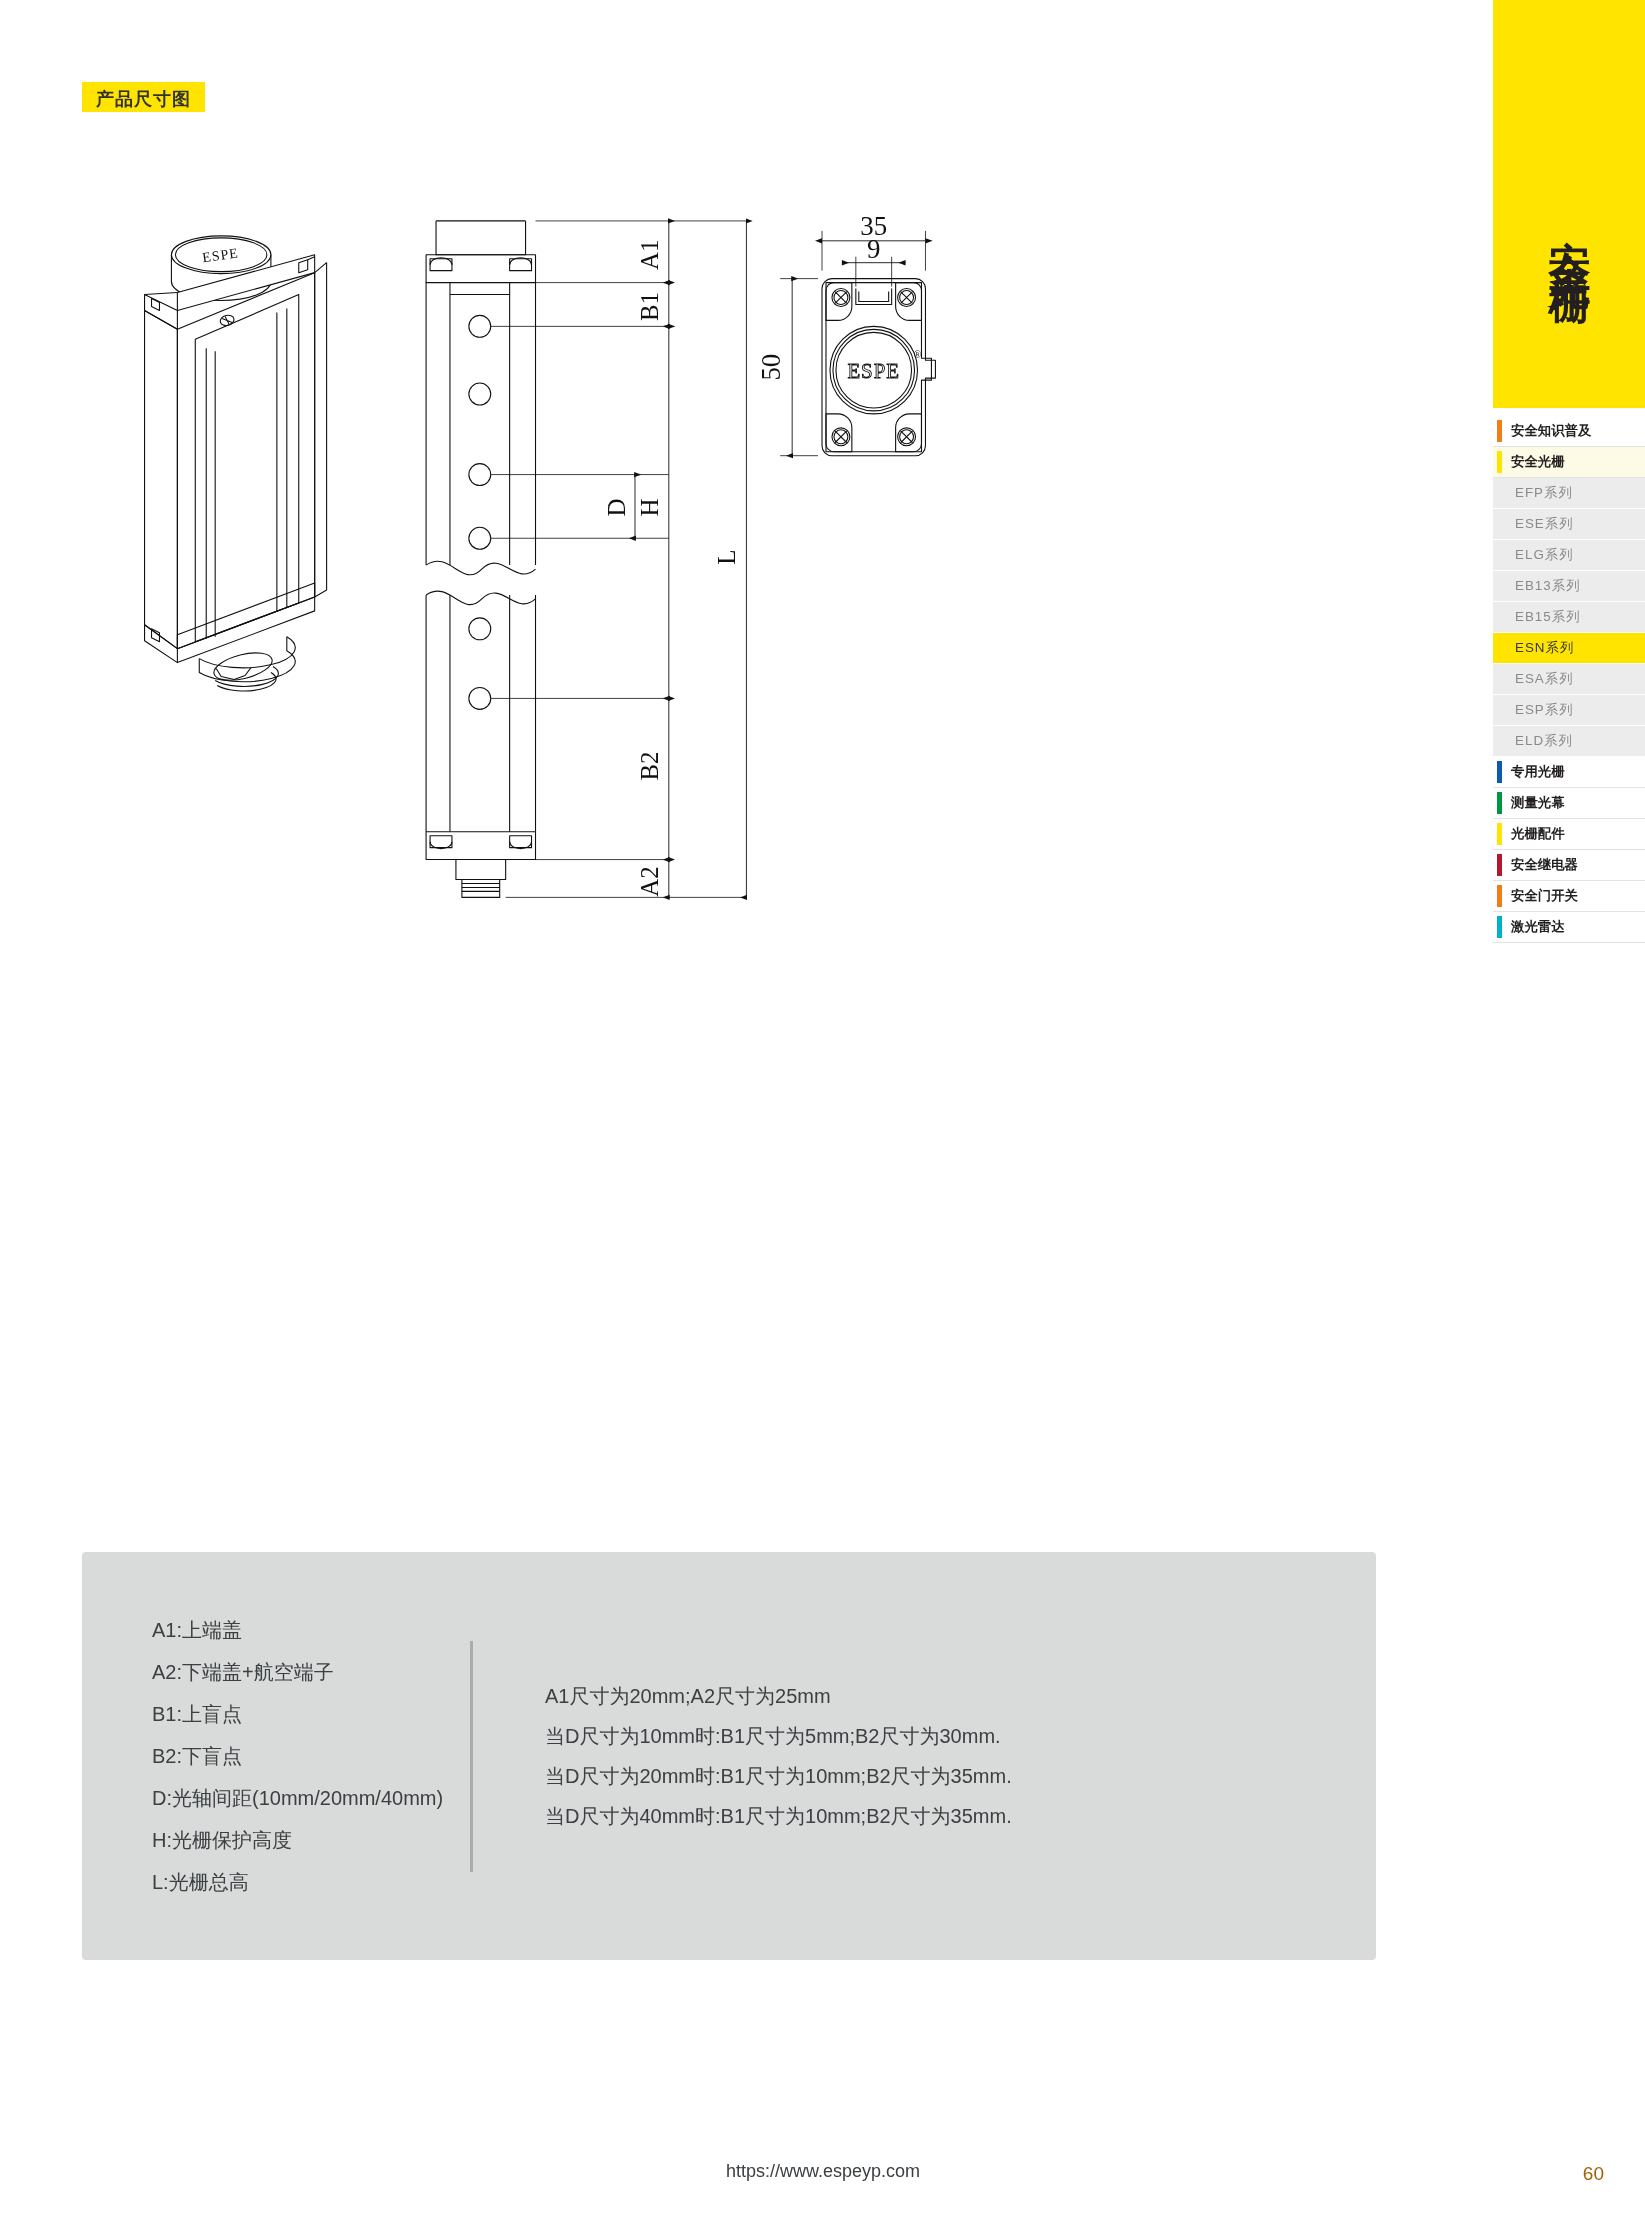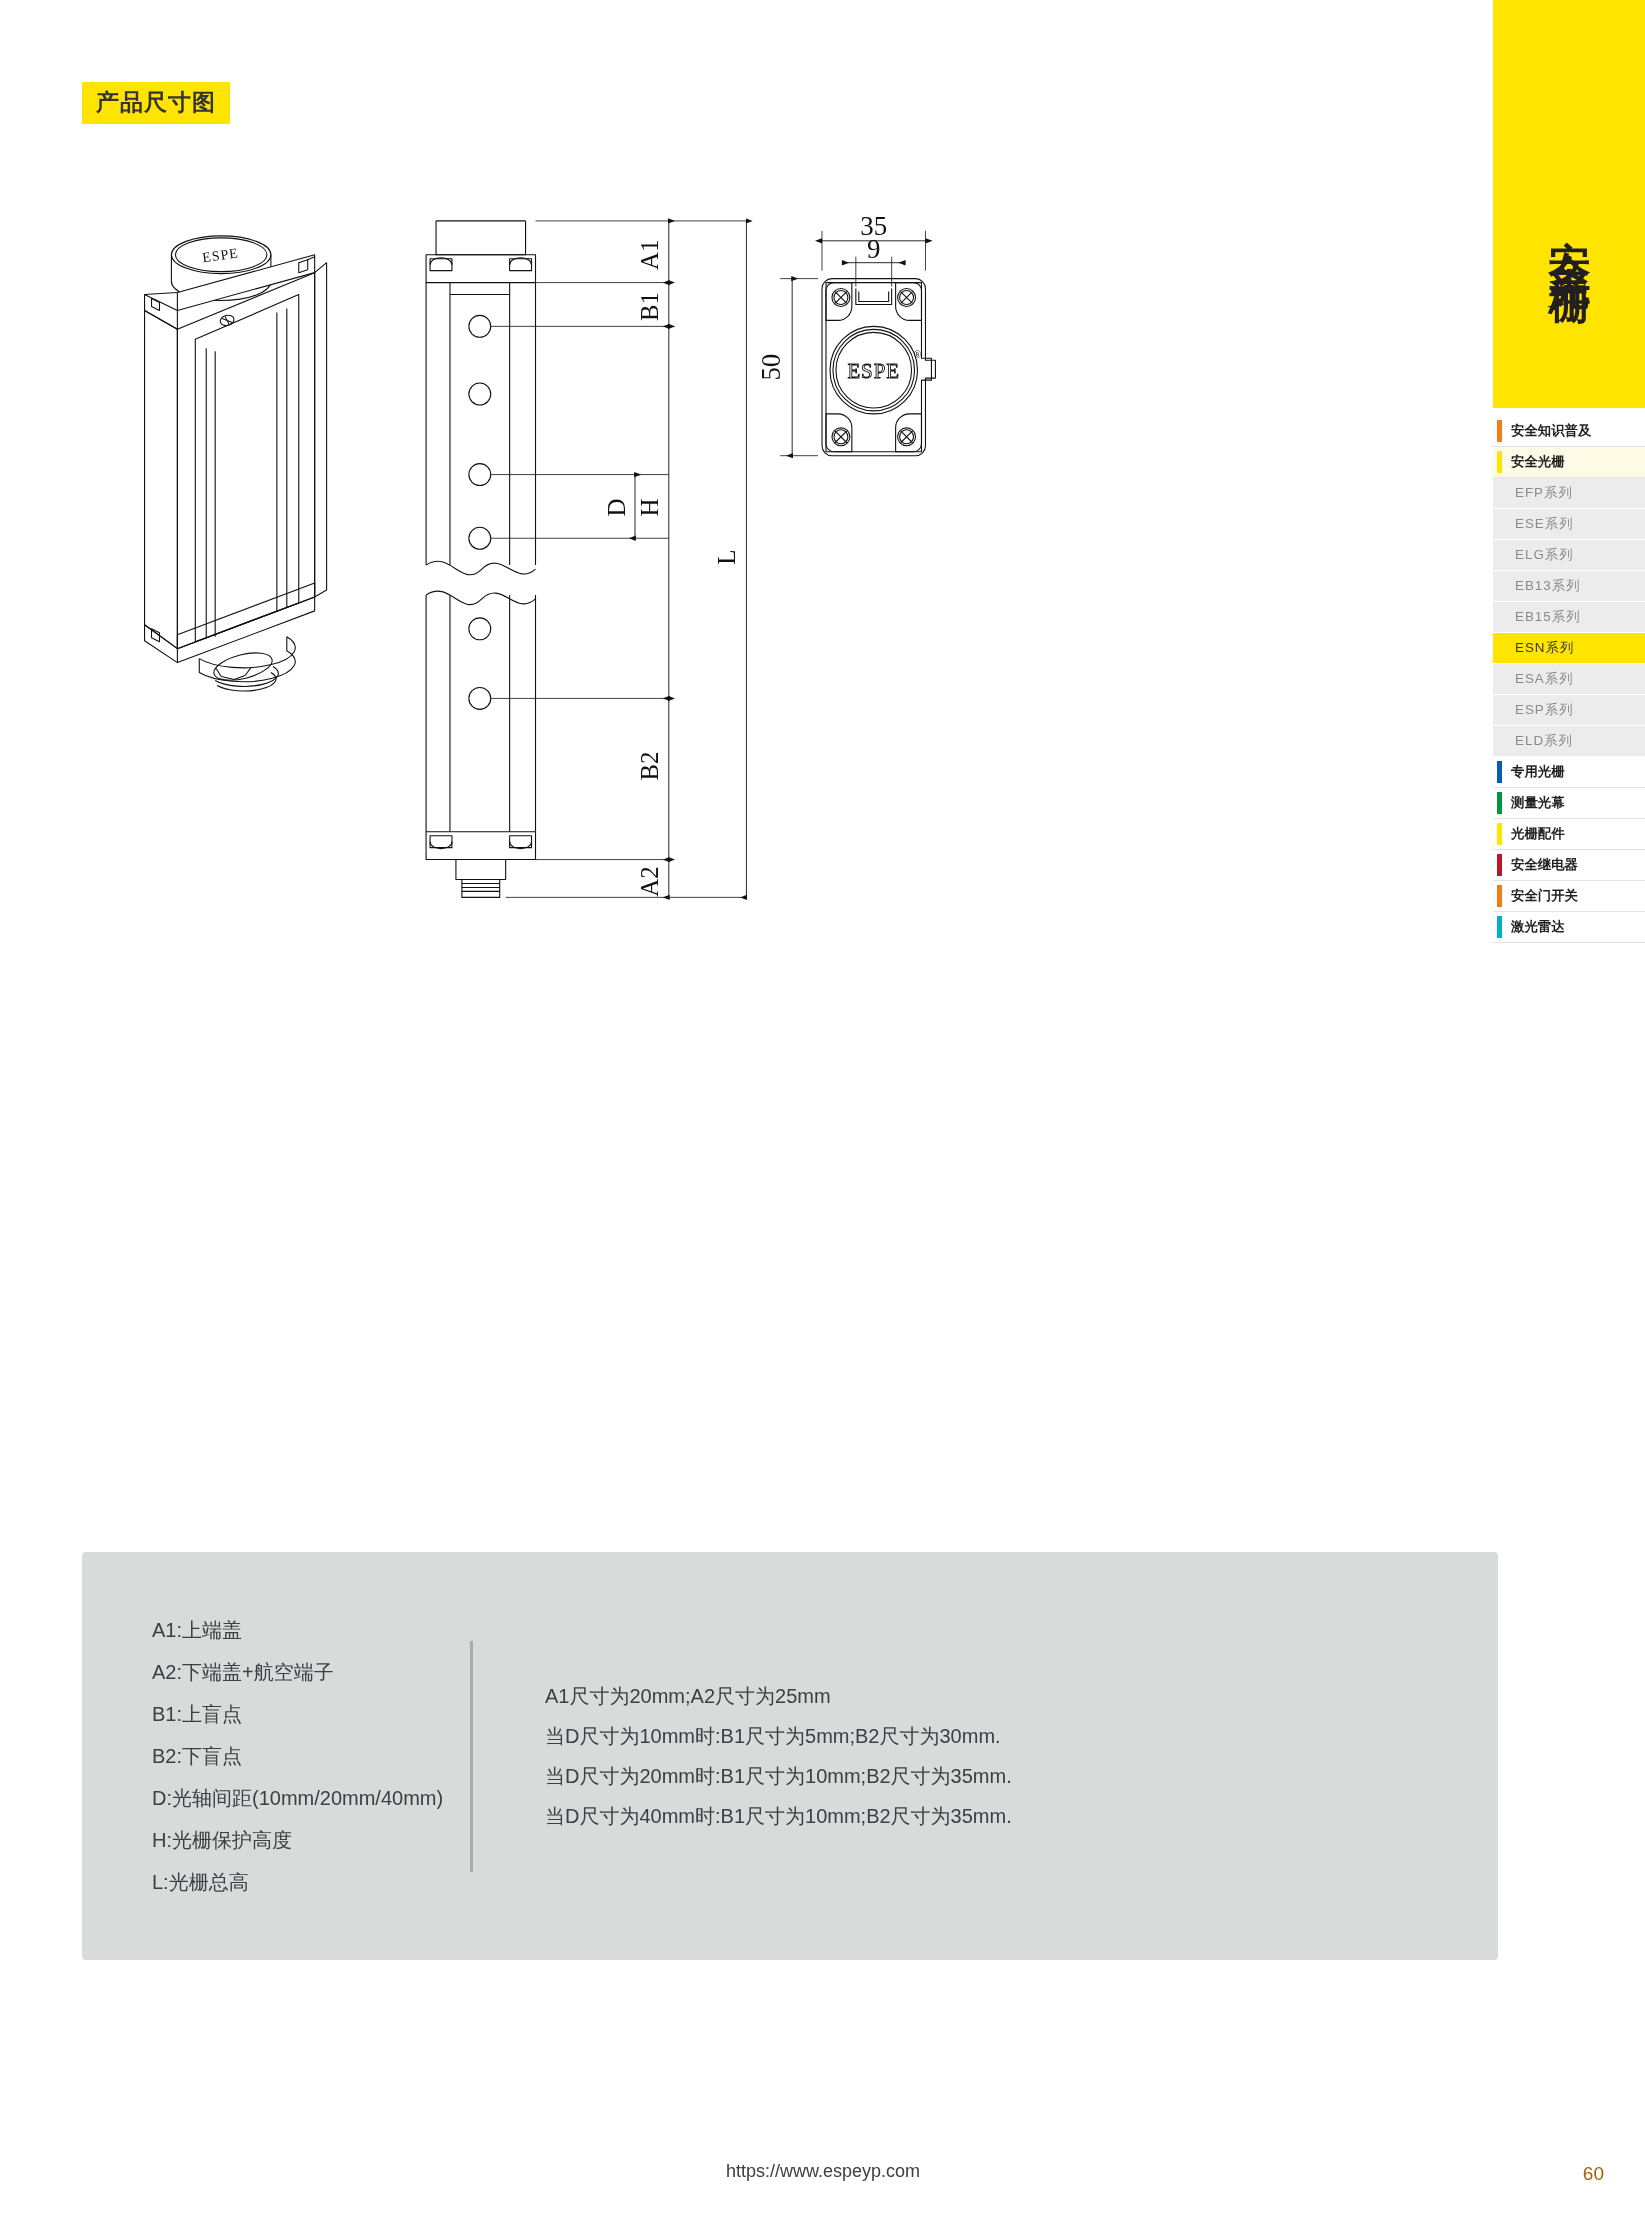--- a/index.html
+++ b/index.html
@@ -7,22 +7,22 @@
     width:1646px;height:2233px;
     background:#ffffff;
     font-family:"Liberation Sans","DejaVu Sans",sans-serif;
     position:relative;
     overflow:hidden;
   }
   
   #title-badge{
     position:absolute;left:82px;top:82px;
     background:#ffe400;
-    padding:7px 14px 9px 14px;
-    font-size:23px;font-weight:bold;color:#333333;
+    padding:7px 14px 2px 14px;
+    font-size:18px;font-weight:bold;color:#333333;
     letter-spacing:1px;
     line-height:1.15;
   }
   
   #drawing-area{
     position:absolute;left:60px;top:199px;
     width:955px;height:776px;
   }
   #drawing-area svg{display:block;}
   
@@ -58,21 +58,21 @@
     color:#8a8a8a;background:#ececec;font-weight:normal;
     padding-left:22px;letter-spacing:1px;
     border-bottom:1px solid #ffffff;
   }
   .nav-item.sub.active{background:#ffe400;color:#3a3a3a;text-align:right;}
   .nav-item.top.active{background:#fdfae6;}
   .nav-item.top{border-bottom:1px solid #e3e3e3;}
   
   #legend-panel{
     position:absolute;left:82px;top:1552px;
-    width:1416px;height:408px;
+    width:1294px;height:408px;
     background:#d9dada;
     border-radius:4px;
   }
   #legend-inner{
     position:absolute;left:0;top:0;right:0;bottom:0;
     display:flex;
     align-items:center;
   }
   #legend-left{
     width:388px;

